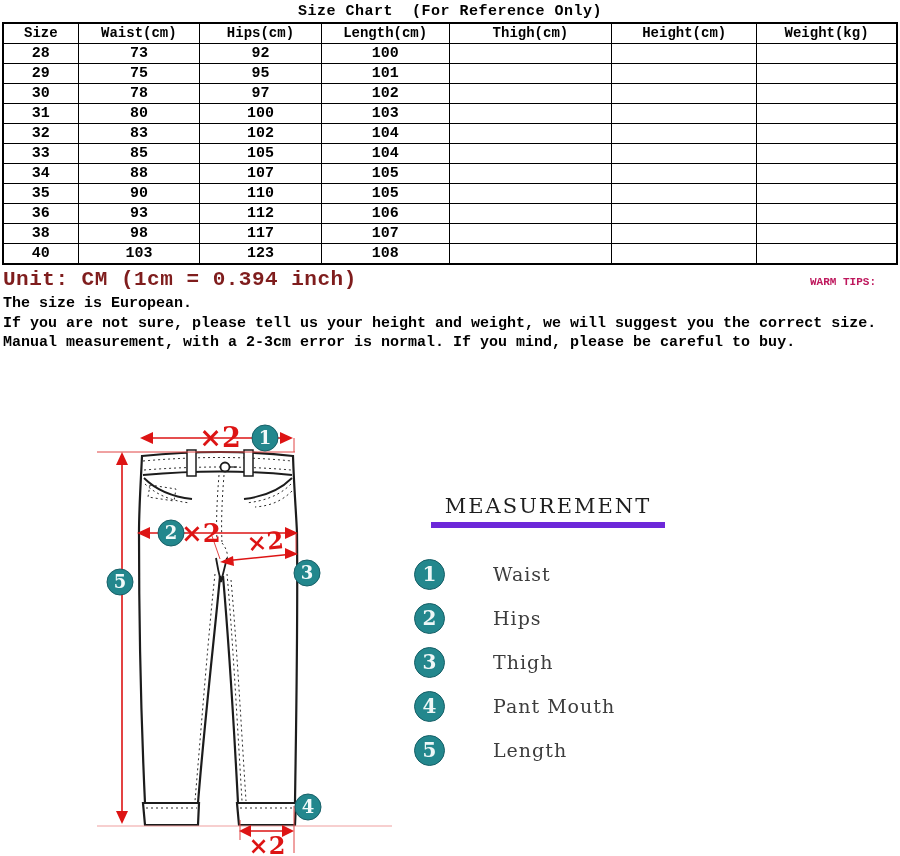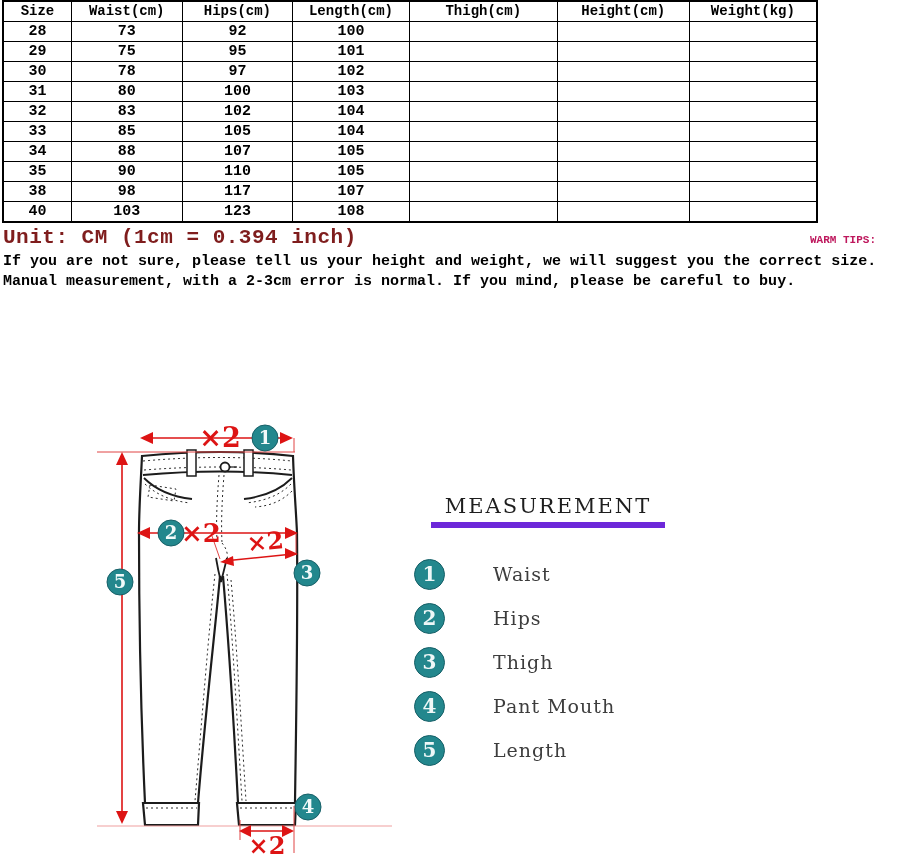--- a/index.html
+++ b/index.html
@@ -16,21 +16,21 @@
   }
   .title {
     text-align: center;
     font-size: 15px;
     line-height: 21px;
     padding-top: 1px;
     white-space: pre;
     letter-spacing: 0.5px;
   }
   table.size-chart {
-    width: 816px;
+    width: 896px;
     margin: 0 2px;
     border-collapse: collapse;
     border: 2px solid #000;
     table-layout: fixed;
   }
   table.size-chart th, table.size-chart td {
     border: 1px solid #000;
     text-align: center;
     vertical-align: middle;
     height: 19px;
@@ -145,20 +145,21 @@
     font-weight: 700;
     font-size: 18px;
     text-anchor: middle;
   }
 </style>
 </head>
 <body>
 
 <div class="page">
 
+  <div class="title">Size Chart  (For Reference Only)</div>
 
   <table class="size-chart">
     <colgroup>
       <col class="c-size">
         <col class="c-waist">
         <col class="c-hips">
         <col class="c-length">
       <col class="c-thigh">
         <col class="c-height">
         <col class="c-weight">
@@ -241,20 +242,29 @@
         <tr>
           <td>35</td>
           <td>90</td>
           <td>110</td>
           <td>105</td>
           <td></td>
           <td></td>
           <td></td>
         </tr>
         <tr>
+          <td>36</td>
+          <td>93</td>
+          <td>112</td>
+          <td>106</td>
+          <td></td>
+          <td></td>
+          <td></td>
+        </tr>
+        <tr>
           <td>38</td>
           <td>98</td>
           <td>117</td>
           <td>107</td>
           <td></td>
           <td></td>
           <td></td>
         </tr>
         <tr>
           <td>40</td>
@@ -267,20 +277,21 @@
         </tr>
       </tbody>
   </table>
 
   <div class="unit-row">
     <span class="unit-note">Unit: CM (1cm = 0.394 inch)</span>
     <span class="warm-tips">WARM TIPS:</span>
   </div>
 
   <div class="tips">
+    <div>The size is European.</div>
     <div>If you are not sure, please tell us your height and weight, we will suggest you the correct size.</div>
     <div>Manual measurement, with a 2-3cm error is normal. If you mind, please be careful to buy.</div>
   </div>
 
   <svg class="diagram-svg" viewBox="0 0 330 448">
 
     <g>
 
       <path class="ink-fill" stroke-width="2.2" d="M47,48 Q127,40 198,48
         C199,80 201,102 202,125

